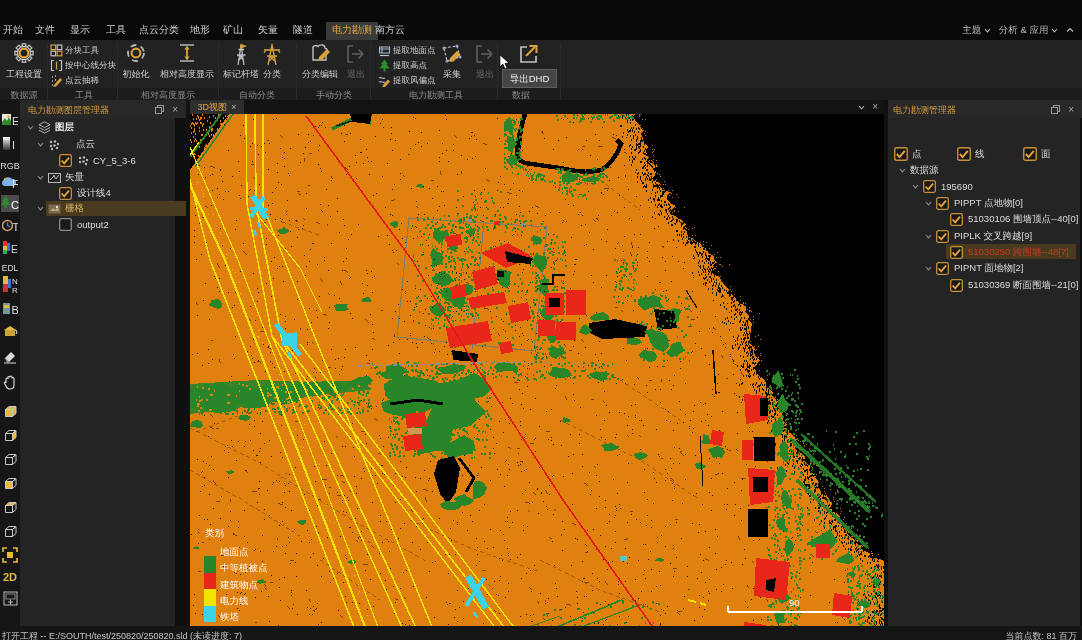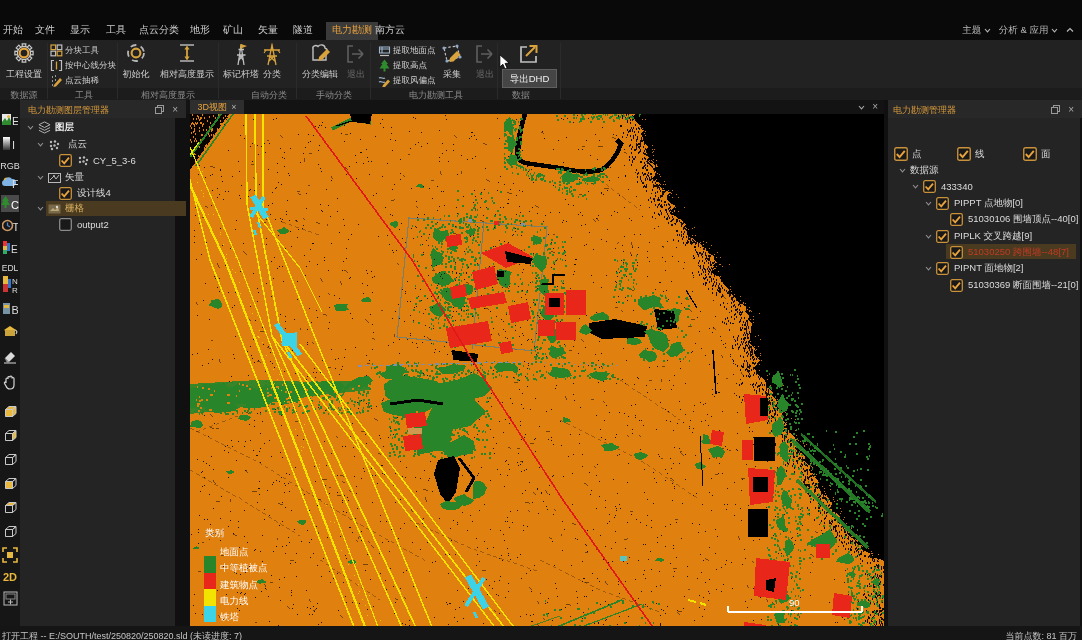--- a/index.html
+++ b/index.html
@@ -219,21 +219,21 @@
 <path d="M11,15 L20,6" stroke="#D8A33D" stroke-width="2"></path>
 <path d="M14.5,5 L21.5,5 L21.5,12" stroke="#D8A33D" stroke-width="2"></path>
           </svg></div>
         <div class="bl" style="color:#cfcfcf"></div>
       </div>
 </div>
 <div class="abs" id="groupstrip">
   <span class="gl" style="left:24px">数据源</span>
   <span class="gl" style="left:84px">工具</span>
   <span class="gl" style="left:168px">相对高度显示</span>
-  <span class="gl" style="left:269px">自动分类</span>
+  <span class="gl" style="left:257px">自动分类</span>
   <span class="gl" style="left:334px">手动分类</span>
   <span class="gl" style="left:436px">电力勘测工具</span>
   <span class="gl" style="left:521px">数据</span>
 </div>
 <div class="abs vsep" style="left:47px"></div>
 <div class="abs vsep" style="left:117px"></div>
 <div class="abs vsep" style="left:218px"></div>
 <div class="abs vsep" style="left:296px"></div>
 <div class="abs vsep" style="left:370px"></div>
 <div class="abs vsep" style="left:497px"></div>
@@ -457,21 +457,21 @@
           <g fill="#b9b9b9">
             <circle cx="3" cy="3" r="1.2"></circle>
             <circle cx="7" cy="2.5" r="1.2"></circle>
             <circle cx="10" cy="5" r="1.2"></circle>
             <circle cx="3" cy="7" r="1.2"></circle>
             <circle cx="6.5" cy="6.5" r="1.2"></circle>
             <circle cx="9" cy="9" r="1.2"></circle>
             <circle cx="4" cy="10" r="1.2"></circle>
           </g>
         </svg>
-    <span style="margin-left:8px">点云</span>
+    <span style="margin-left:16px">点云</span>
       </div>
   <div class="trow" style="left:39px;top:53px">
         <svg width="13" height="13" viewBox="0 0 13 13" style="flex:none">
           <rect x="0.7" y="0.7" width="11.6" height="11.6" rx="1.5" fill="#191919" stroke="#C8913A" stroke-width="1.3"></rect>
           <path d="M2.6,6.5 L5.2,9.4 L10,3.6" stroke="#E8A33D" stroke-width="1.8" fill="none"></path>
         </svg>
     <svg width="12" height="12" style="margin-left:5px">
           <g fill="#b9b9b9">
             <circle cx="3" cy="3" r="1.2"></circle>
             <circle cx="7" cy="2.5" r="1.2"></circle>
@@ -821,21 +821,21 @@
         <span>数据源</span>
       </div>
   <div class="trow" style="left:24px;top:79px">
         <svg width="7" height="5" viewBox="0 0 7 5" style="margin-right:4px">
           <path d="M1,1 L3.5,3.8 L6,1" stroke="#909090" stroke-width="1.1" fill="none"></path>
         </svg>
         <svg width="13" height="13" viewBox="0 0 13 13" style="flex:none">
           <rect x="0.7" y="0.7" width="11.6" height="11.6" rx="1.5" fill="#191919" stroke="#C8913A" stroke-width="1.3"></rect>
           <path d="M2.6,6.5 L5.2,9.4 L10,3.6" stroke="#E8A33D" stroke-width="1.8" fill="none"></path>
         </svg>
-        <span style="margin-left:5px">433340</span>
+        <span style="margin-left:5px">195690</span>
       </div>
   <div class="trow" style="left:37px;top:96px">
         <svg width="7" height="5" viewBox="0 0 7 5" style="margin-right:4px">
           <path d="M1,1 L3.5,3.8 L6,1" stroke="#909090" stroke-width="1.1" fill="none"></path>
         </svg>
         <svg width="13" height="13" viewBox="0 0 13 13" style="flex:none">
           <rect x="0.7" y="0.7" width="11.6" height="11.6" rx="1.5" fill="#191919" stroke="#C8913A" stroke-width="1.3"></rect>
           <path d="M2.6,6.5 L5.2,9.4 L10,3.6" stroke="#E8A33D" stroke-width="1.8" fill="none"></path>
         </svg>
         <span style="margin-left:5px">PIPPT 点地物[0]</span>

